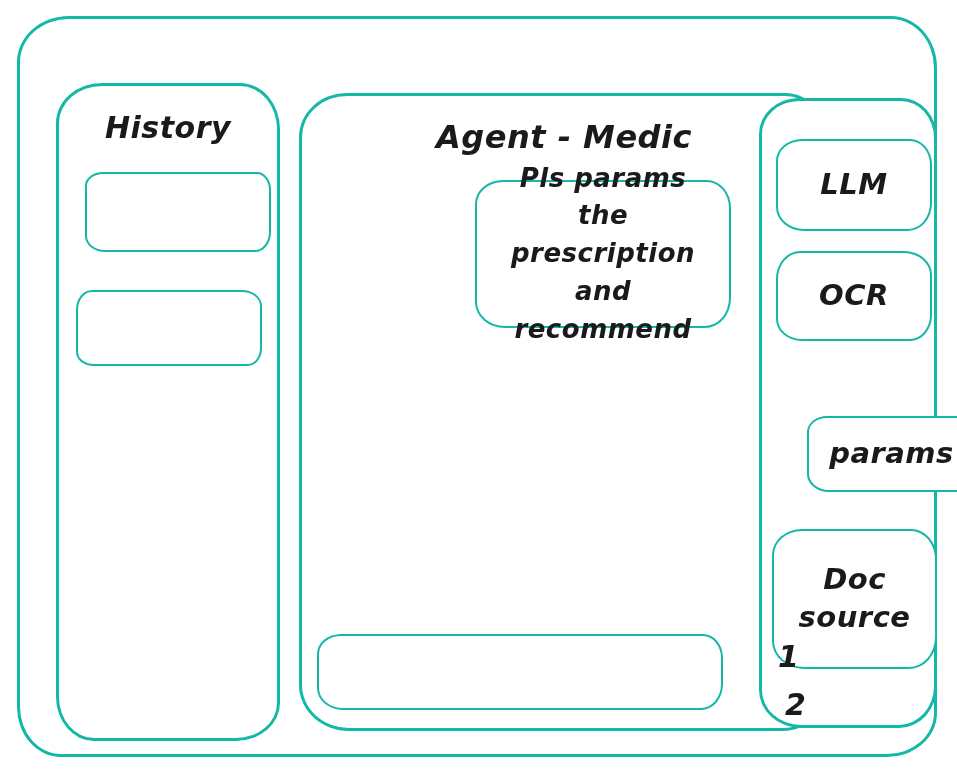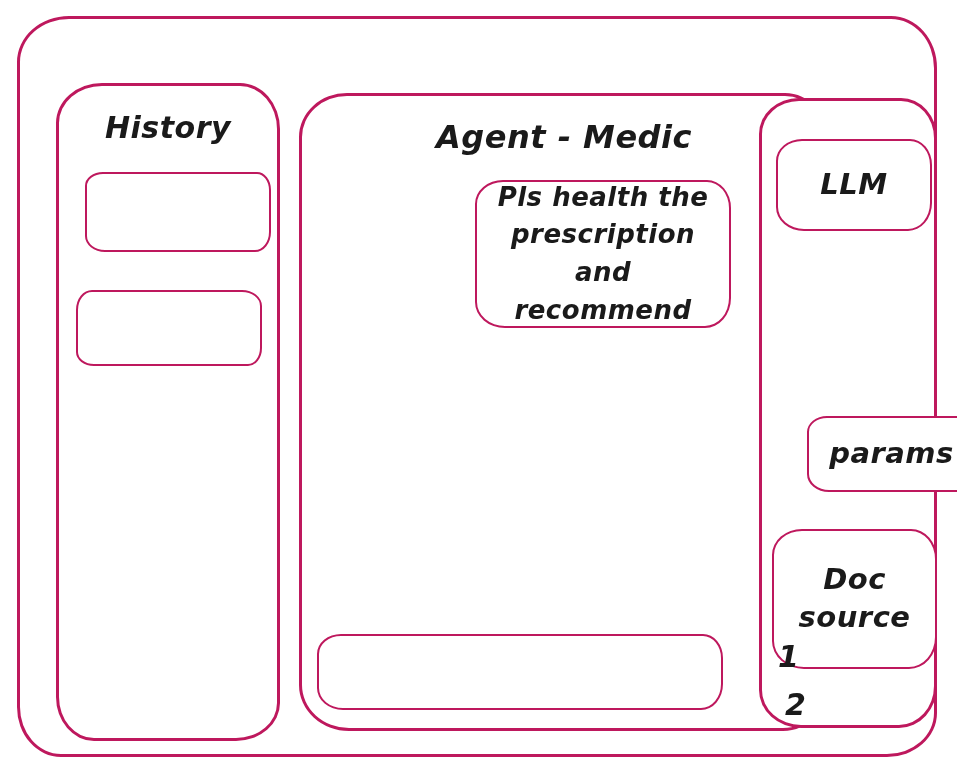--- a/index.html
+++ b/index.html
@@ -7,21 +7,21 @@
   body {
     width:957px; height:777px; overflow:hidden;
     font-family:"DejaVu Sans", sans-serif;
     color:#1a1a1a;
   }
   .canvas { position:relative; width:957px; height:777px; background:#ffffff; }
 
   
   .sketch {
     position:absolute;
-    border:3px solid #be185d;
+    border:3px solid #14b8a6;
     background:#ffffff;
   }
   .thin { border-width:2.5px; }
 
   .hand {
     font-style:italic;
     font-weight:600;
     letter-spacing:0.5px;
   }
 
@@ -117,28 +117,29 @@
 
     <div class="sketch history-panel">
       <div class="hand history-title">History</div>
       <div class="sketch thin history-item-1"></div>
       <div class="sketch thin history-item-2"></div>
     </div>
 
     <div class="sketch chat-panel">
       <div class="hand chat-title">Agent - Medic</div>
 
-      <div class="sketch thin hand bubble bubble-user">Pls health the prescription and recommend</div>
+      <div class="sketch thin hand bubble bubble-user">Pls params the prescription and recommend</div>
 
 
       <div class="sketch thin chat-input"></div>
     </div>
 
     <div class="sketch tools-panel">
       <div class="sketch thin hand tool-btn tool-llm">LLM</div>
+      <div class="sketch thin hand tool-btn tool-ocr">OCR</div>
       <div class="sketch thin hand tool-btn tool-params">params</div>
       <div class="sketch thin hand tool-btn tool-docsource">Doc source</div>
 
       <div class="annotation ann-1">1</div>
       <div class="annotation ann-2">2</div>
     </div>
 
   </div>
 </div>
 

